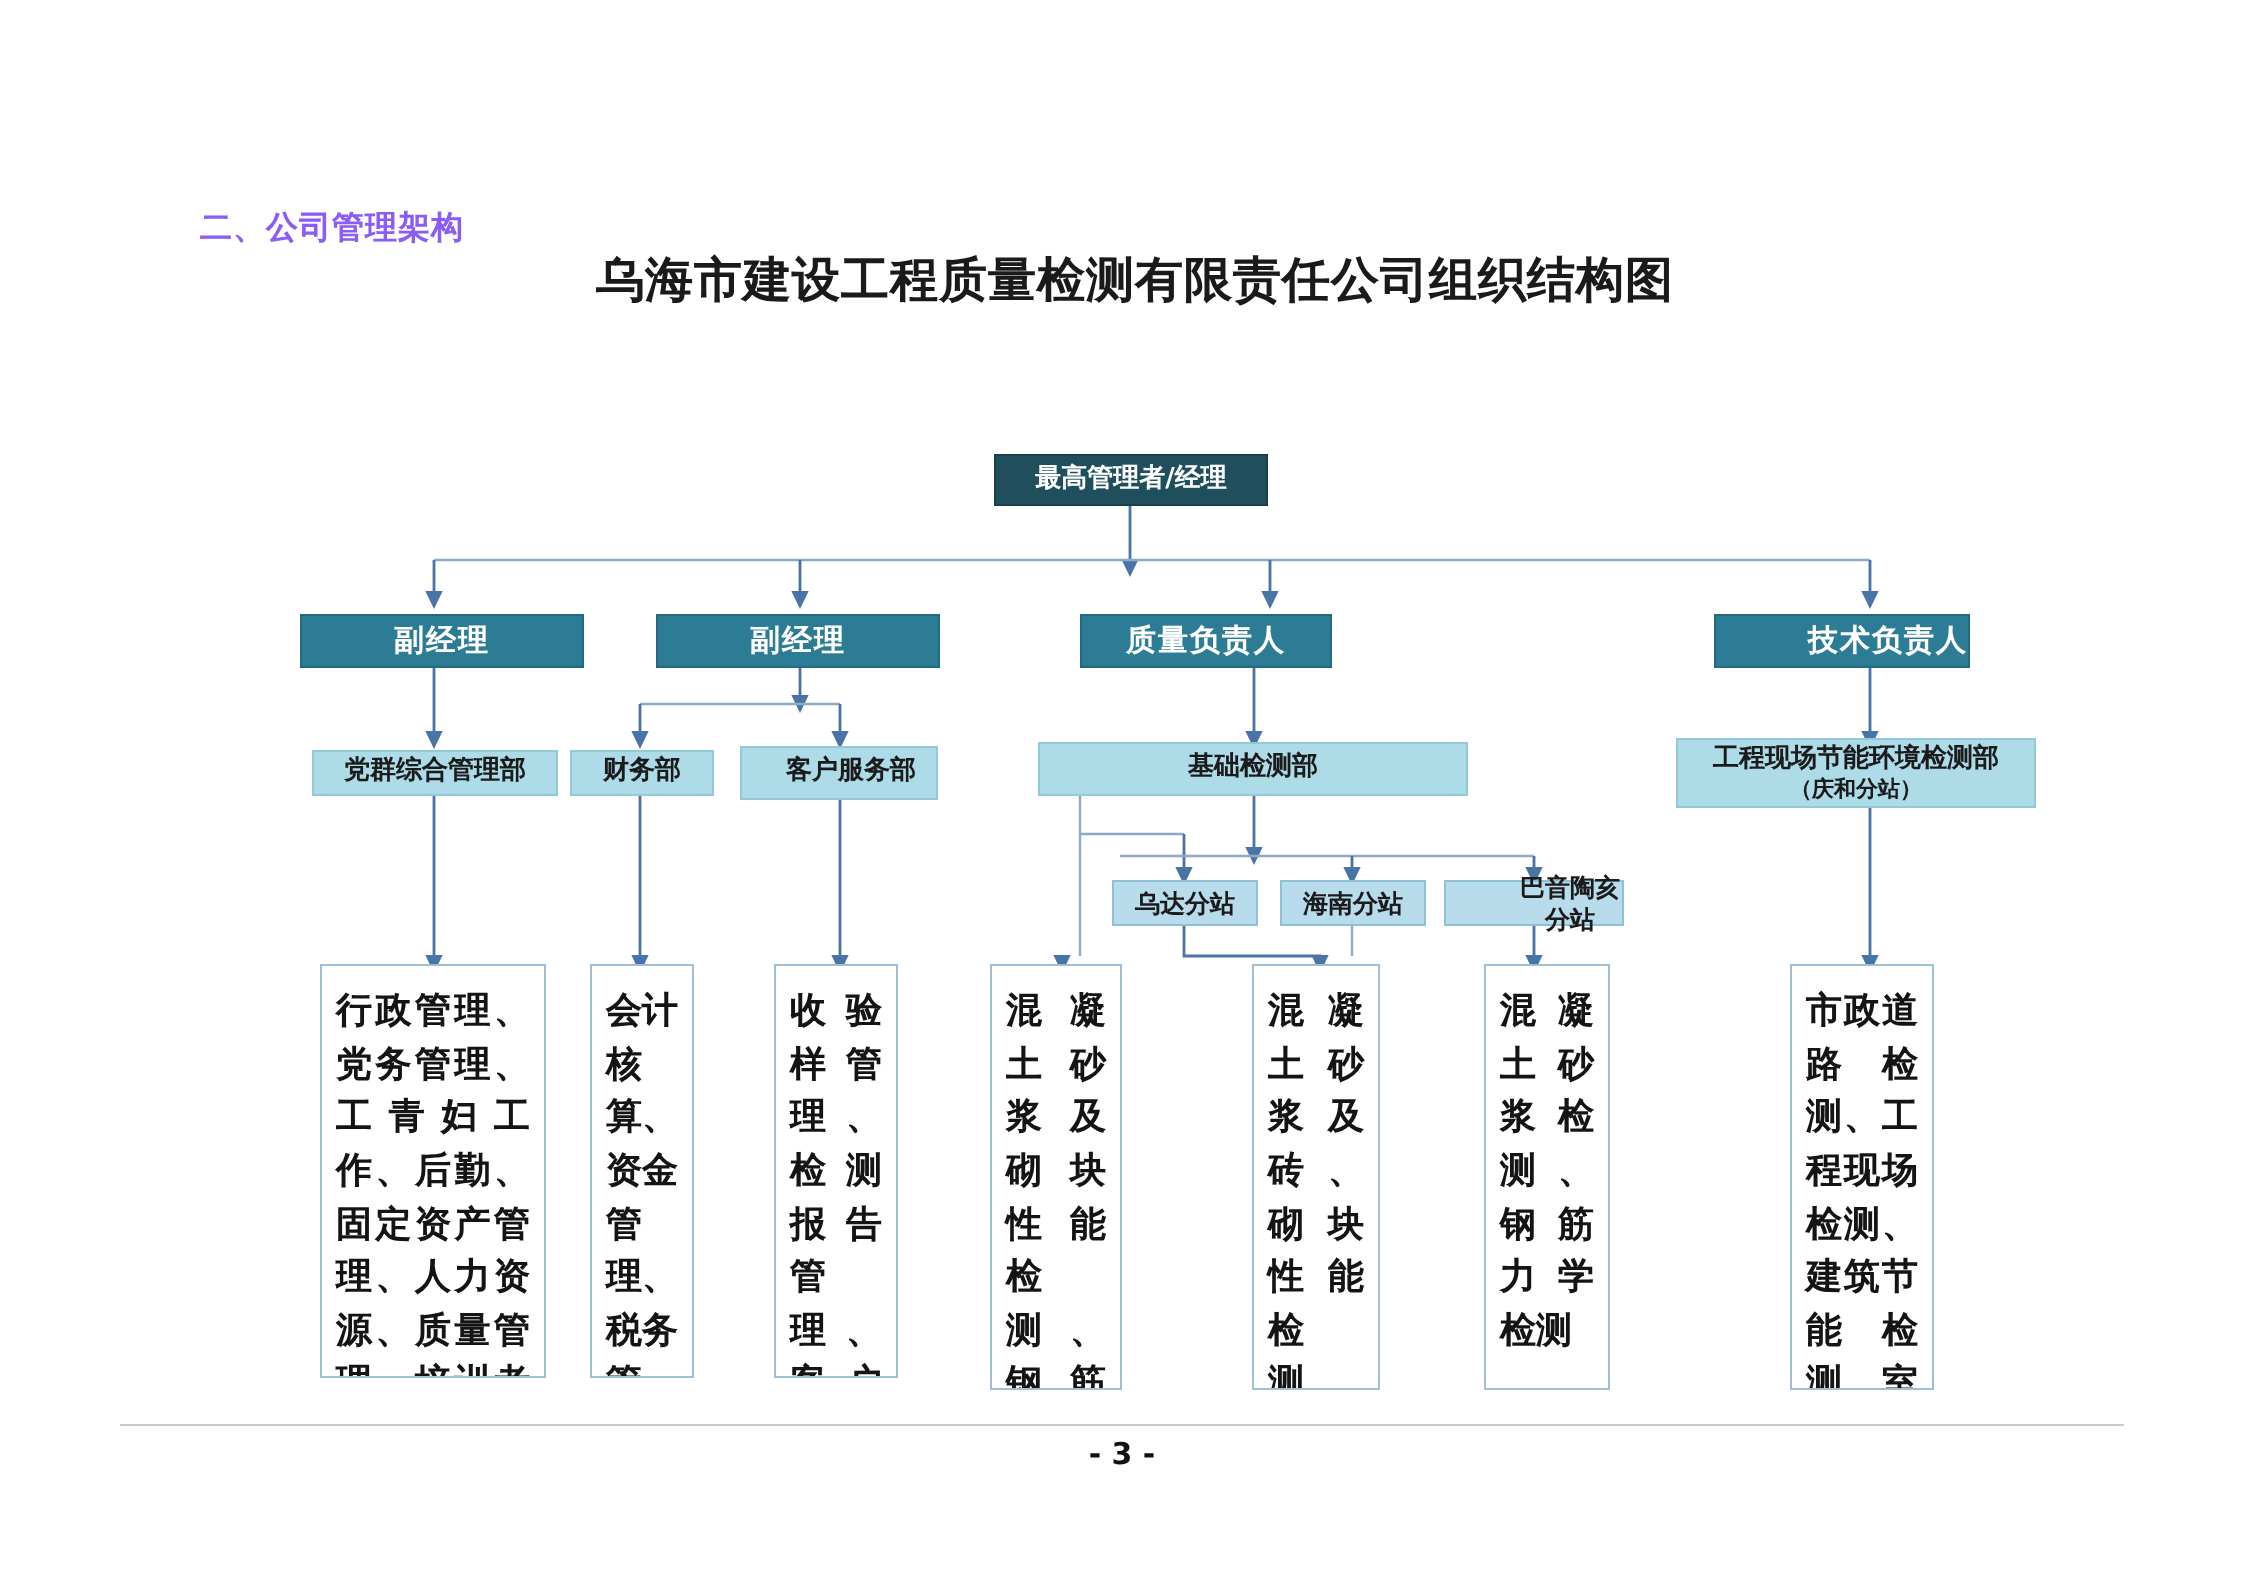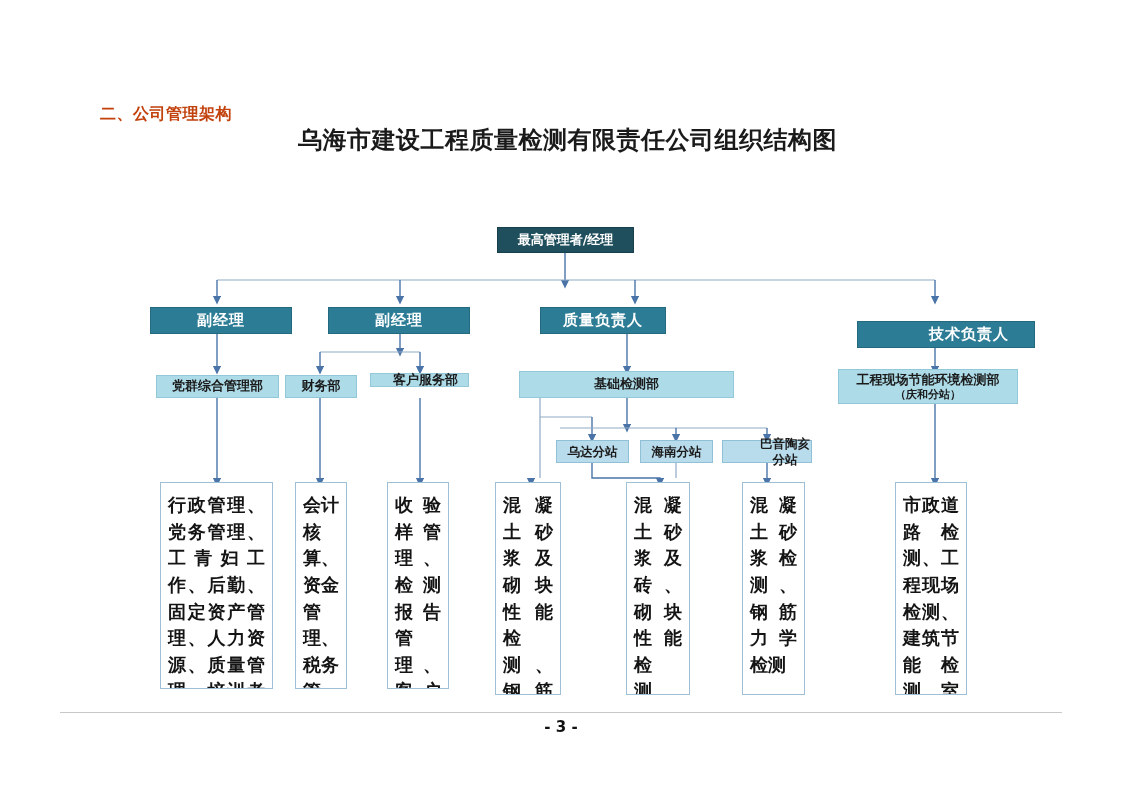--- a/index.html
+++ b/index.html
@@ -22,21 +22,21 @@
   }
 
   
   .section-heading {
     position: absolute;
     left: 100px;
     top: 104px;
     font-family: "DejaVu Sans", "Liberation Sans", sans-serif;
     font-size: 16px;
     font-weight: bold;
-    color: #c2410c;
+    color: #8b5cf6;
     letter-spacing: 0.5px;
     white-space: nowrap;
   }
   .chart-title {
     position: absolute;
     left: 298px;
     top: 124px;
     font-family: "Liberation Serif", "DejaVu Serif", serif;
     font-size: 24px;
     font-weight: bold;
@@ -225,27 +225,27 @@
     </svg>
 
     <div class="node lvl1" style="left:497px; top:227px; width:137px; height:26px;">最高管理者/经理</div>
 
     <div class="node lvl2" style="left:150px; top:307px; width:142px; height:27px;">副经理</div>
 
     <div class="node lvl2" style="left:328px; top:307px; width:142px; height:27px;">副经理</div>
 
     <div class="node lvl2" style="left:540px; top:307px; width:126px; height:27px;">质量负责人</div>
 
-    <div class="node lvl2" style="left:857px; top:321px; width:178px; height:27px;padding-left:46px;">技术负责人</div>
+    <div class="node lvl2" style="left:857px; top:307px; width:128px; height:27px;padding-left:46px;">技术负责人</div>
 
     <div class="node lvl3" style="left:156px; top:375px; width:123px; height:23px;">党群综合管理部</div>
 
     <div class="node lvl3" style="left:285px; top:375px; width:72px; height:23px;">财务部</div>
 
-    <div class="node lvl3" style="left:370px; top:373px; width:99px; height:14px;padding-left:12px;">客户服务部</div>
+    <div class="node lvl3" style="left:370px; top:373px; width:99px; height:27px;padding-left:12px;">客户服务部</div>
 
     <div class="node lvl3" style="left:519px; top:371px; width:215px; height:27px;">基础检测部</div>
 
     <div class="node lvl3" style="left:838px; top:369px; width:180px; height:35px; flex-direction:column; justify-content:center;">
       <span>工程现场节能环境检测部</span>
       <span class="sub">（庆和分站）</span>
     </div>
 
     <div class="node lvl4" style="left:556px; top:440px; width:73px; height:23px;">乌达分站</div>
 

